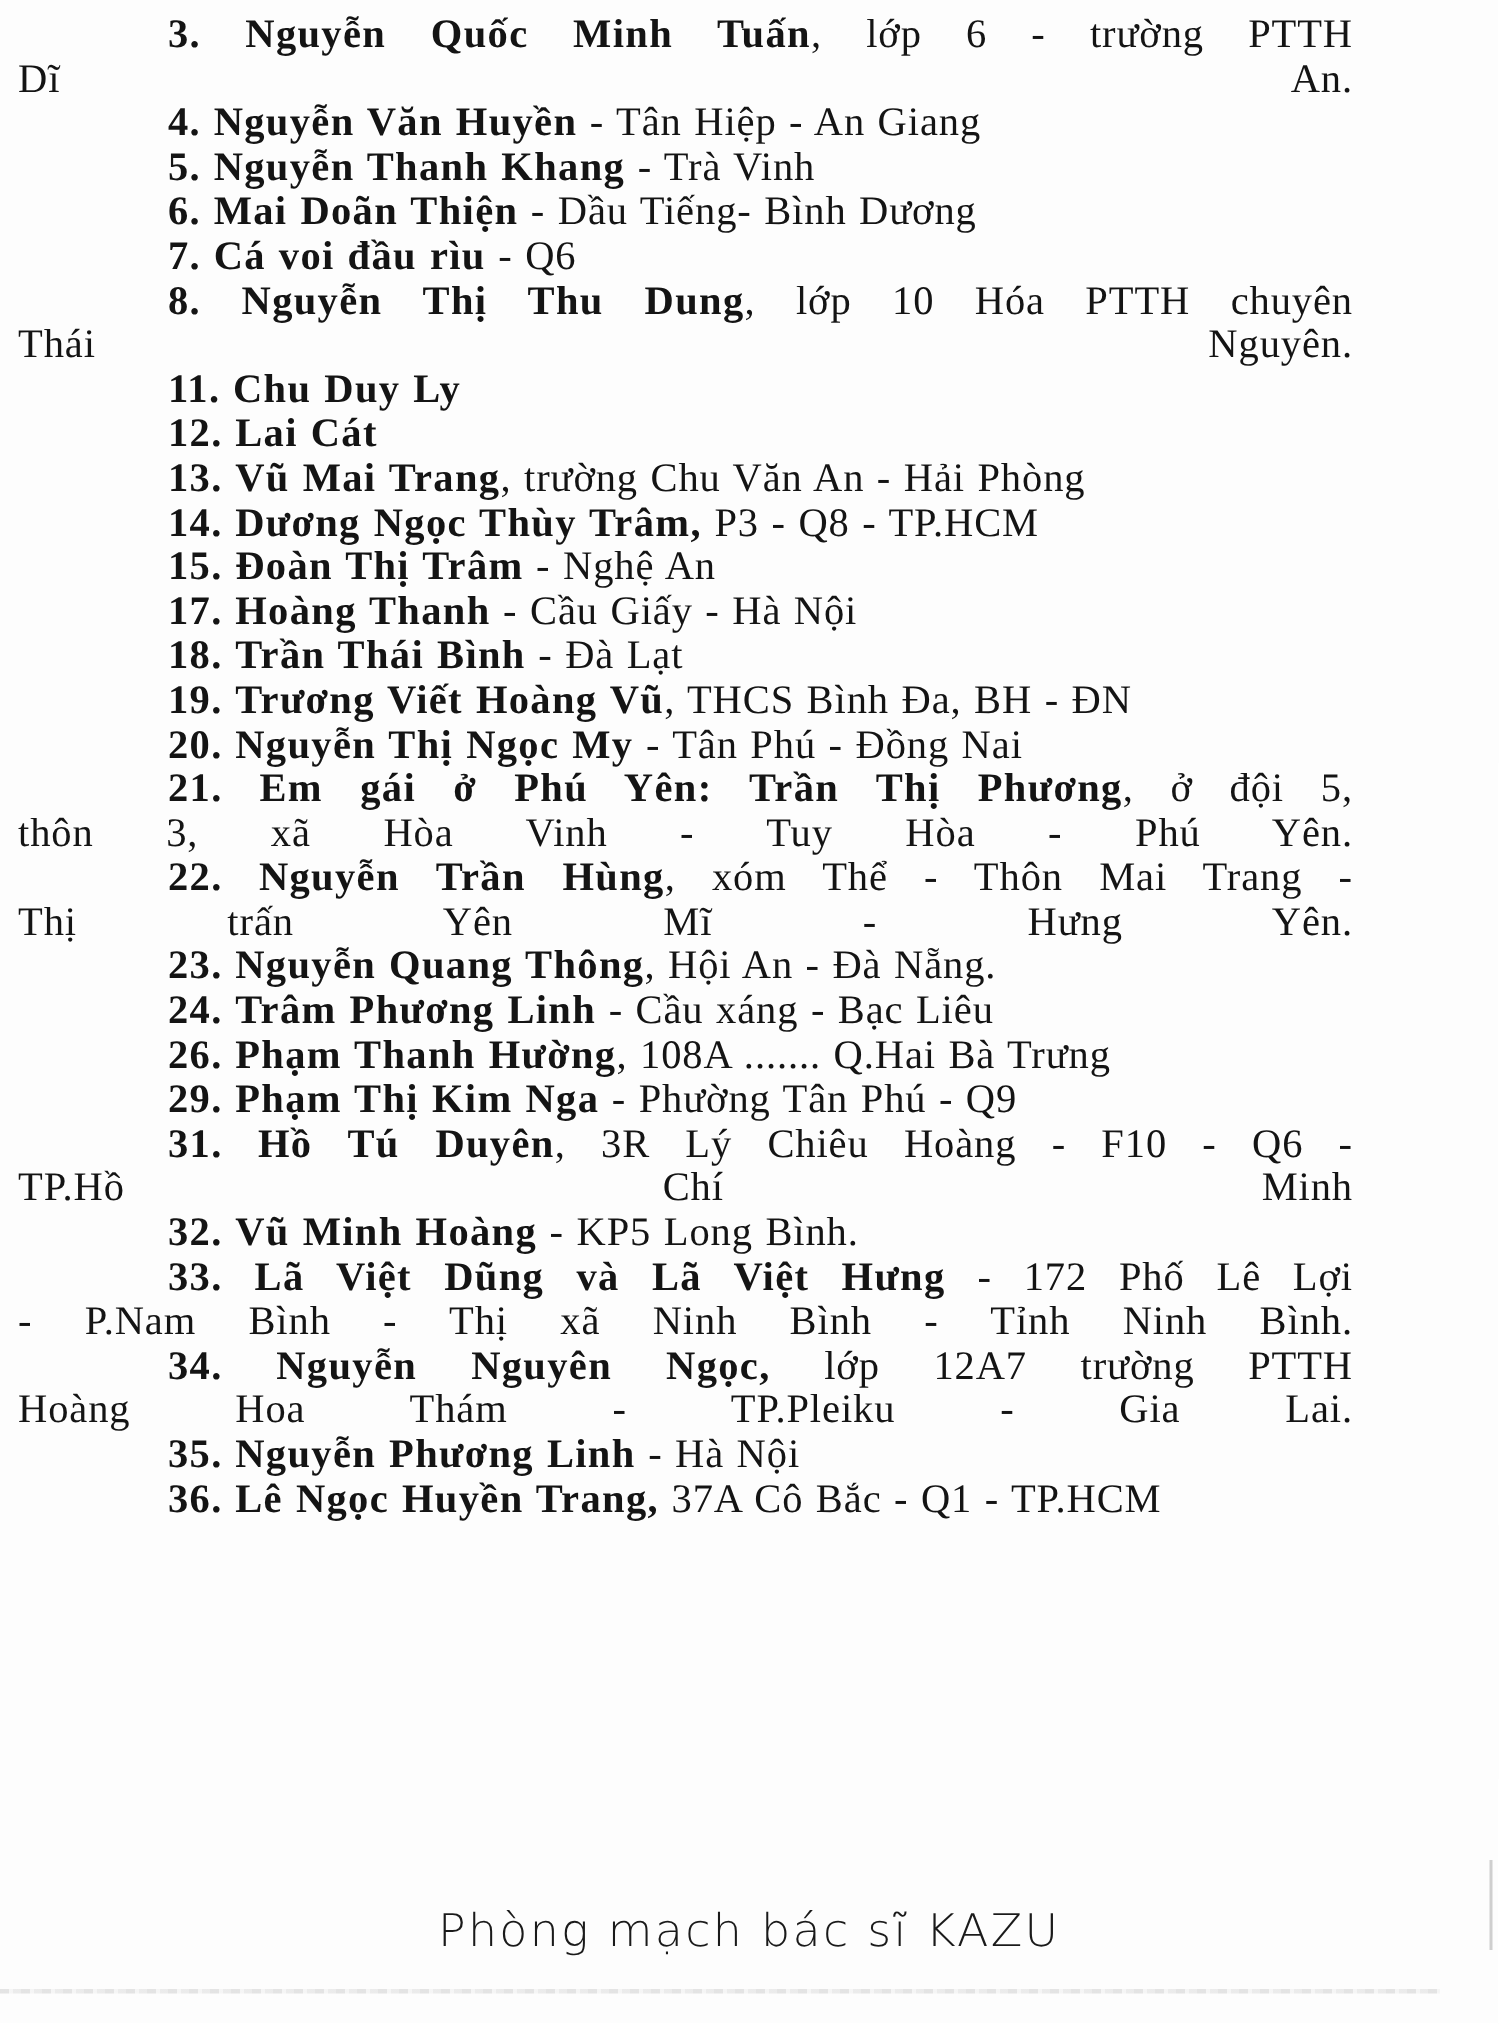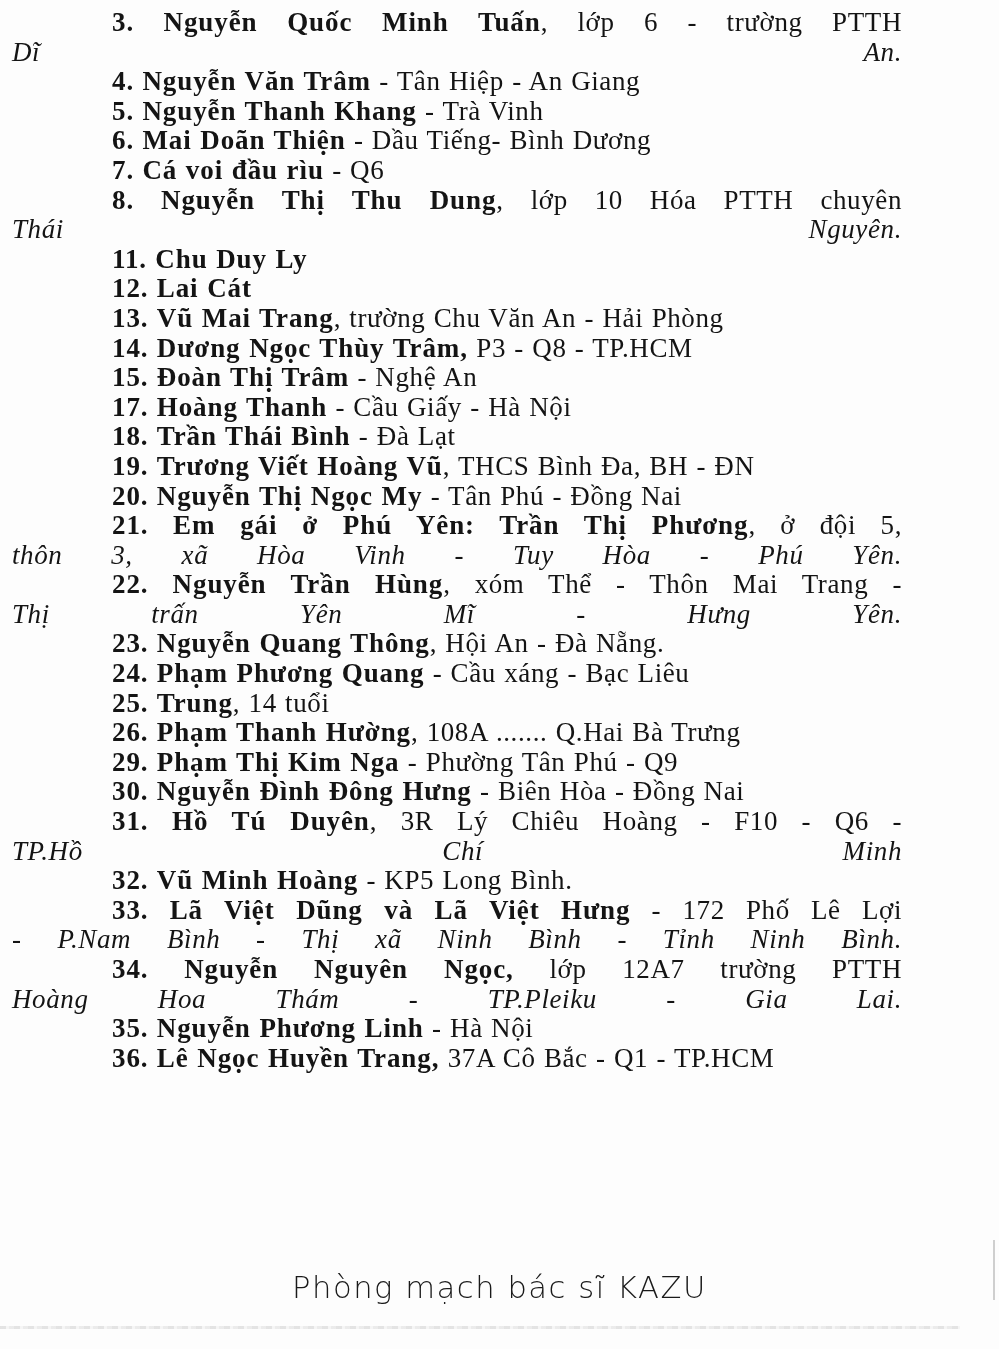--- a/index.html
+++ b/index.html
@@ -11,21 +11,21 @@
   .list {
     position: absolute; left: 12px; top: 8px; width: 890px;
     font-family: "Liberation Serif", serif;
     font-size: 27px; line-height: 29.6px; color: #141414;
     letter-spacing: 0.6px;
     word-spacing: 1px;
   }
   .entry { margin: 0; padding: 0; text-indent: 100px; text-align: justify; text-align-last: left; }
   .entry .num, .entry .name { font-weight: bold; letter-spacing: 0.9px; }
   .entry.full { text-align-last: justify; }
-  .entry.full .cont { display: block; text-align: center; text-indent: 0; font-style: italic; }
+  .entry.full .cont { display: block; text-align: center; text-indent: 0; }
   .signature {
     position: absolute; left: 292px; top: 1270px;
     font-family: "DejaVu Sans", sans-serif; font-size: 30px; font-weight: 300;
     color: #1a1a1a; letter-spacing: 1.5px; transform: scaleX(1.02); transform-origin: left;
     font-style: normal;
   }
   .scan-line {
     position: absolute; left: 0; top: 1326px; width: 960px; height: 3px;
     background: repeating-linear-gradient(90deg, #d9d9d9 0 6px, #f2f2f2 6px 9px, #e4e4e4 9px 14px);
     opacity: 0.7;
@@ -38,21 +38,21 @@
 <body>
 
 <div class="page">
   <div class="list" id="list">
       <p class="entry full">
     <span class="num">3.</span>
     <span class="name">Nguyễn Quốc Minh Tuấn</span><span class="detail">, lớp 6 - trường PTTH</span><span class="cont">Dĩ An.</span>
   </p>
       <p class="entry">
     <span class="num">4.</span>
-    <span class="name">Nguyễn Văn Trâm</span><span class="detail"> - Tân Hiệp - An Giang</span>
+    <span class="name">Nguyễn Văn Huyền</span><span class="detail"> - Tân Hiệp - An Giang</span>
   </p>
       <p class="entry">
     <span class="num">5.</span>
     <span class="name">Nguyễn Thanh Khang</span><span class="detail"> - Trà Vinh</span>
   </p>
       <p class="entry">
     <span class="num">6.</span>
     <span class="name">Mai Doãn Thiện</span><span class="detail"> - Dầu Tiếng- Bình Dương</span>
   </p>
       <p class="entry">
@@ -106,37 +106,29 @@
       <p class="entry full">
     <span class="num">22.</span>
     <span class="name">Nguyễn Trần Hùng</span><span class="detail">, xóm Thể - Thôn Mai Trang -</span><span class="cont">Thị trấn Yên Mĩ - Hưng Yên.</span>
   </p>
       <p class="entry">
     <span class="num">23.</span>
     <span class="name">Nguyễn Quang Thông</span><span class="detail">, Hội An - Đà Nẵng.</span>
   </p>
       <p class="entry">
     <span class="num">24.</span>
-    <span class="name">Phạm Phương Quang</span><span class="detail"> - Cầu xáng - Bạc Liêu</span>
-  </p>
-      <p class="entry">
-    <span class="num">25.</span>
-    <span class="name">Trung</span><span class="detail">, 14 tuổi</span>
+    <span class="name">Trâm Phương Linh</span><span class="detail"> - Cầu xáng - Bạc Liêu</span>
   </p>
       <p class="entry">
     <span class="num">26.</span>
     <span class="name">Phạm Thanh Hường</span><span class="detail">, 108A ....... Q.Hai Bà Trưng</span>
   </p>
       <p class="entry">
     <span class="num">29.</span>
     <span class="name">Phạm Thị Kim Nga</span><span class="detail"> - Phường Tân Phú - Q9</span>
-  </p>
-      <p class="entry">
-    <span class="num">30.</span>
-    <span class="name">Nguyễn Đình Đông Hưng</span><span class="detail"> - Biên Hòa - Đồng Nai</span>
   </p>
       <p class="entry full">
     <span class="num">31.</span>
     <span class="name">Hồ Tú Duyên</span><span class="detail">, 3R Lý Chiêu Hoàng - F10 - Q6 -</span><span class="cont">TP.Hồ Chí Minh</span>
   </p>
       <p class="entry">
     <span class="num">32.</span>
     <span class="name">Vũ Minh Hoàng</span><span class="detail"> - KP5 Long Bình.</span>
   </p>
       <p class="entry full">

